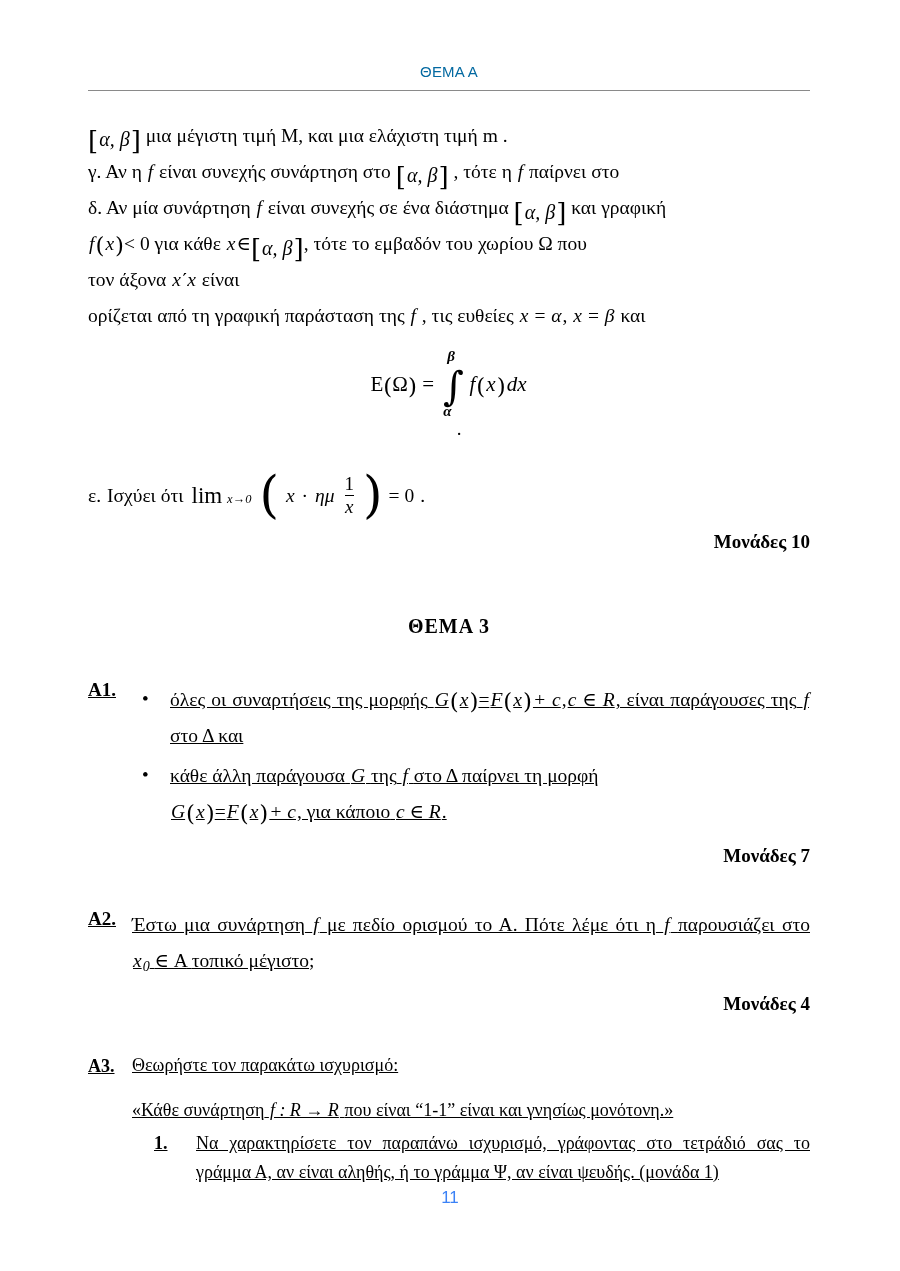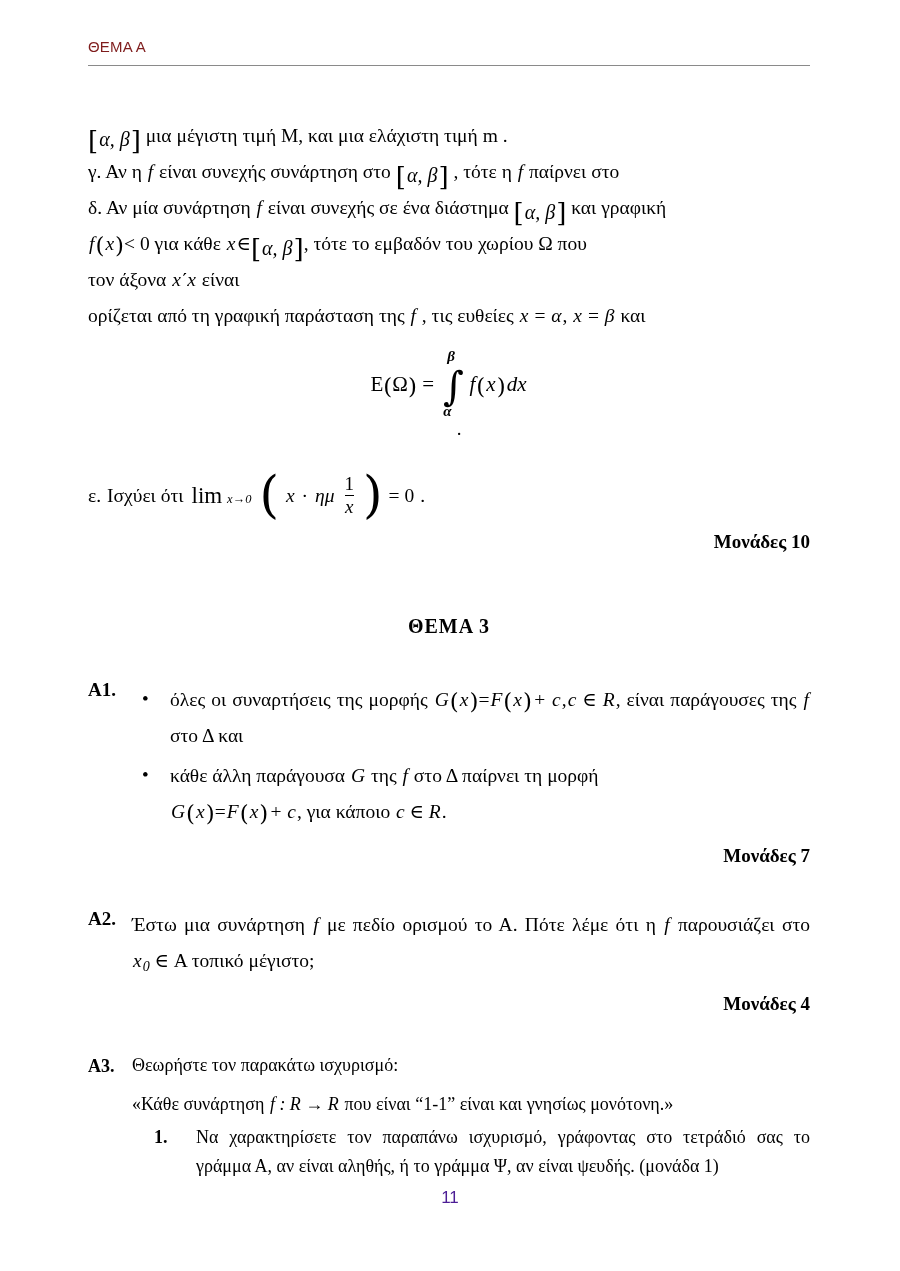--- a/index.html
+++ b/index.html
@@ -19,25 +19,26 @@
   }
 
   
   .header {
     position: absolute;
     left: 88px;
     top: 38px;
     width: 722px;
   }
   .header-title {
-    text-align: left;
+    text-align: center;
     font-family: "Liberation Sans", "DejaVu Sans", sans-serif;
     font-size: 15px;
     letter-spacing: 0.2px;
-    color: #7f1d1d;
+    color: #0369a1;
+    margin-top: 25px;
   }
   .header-rule {
     margin-top: 10px;
     border: 0;
     border-top: 1.4px solid #8a8a8a;
     width: 100%;
   }
 
   
   .body {
@@ -183,20 +184,21 @@
     font-weight: bold;
     font-size: 20px;
     letter-spacing: 1px;
     margin-top: 62px;
   }
 
   
   .qblock {
     display: flex;
     margin-top: 40px;
+    text-decoration: underline;
   }
   .qlabel {
     font-weight: bold;
     font-size: 19px;
     width: 44px;
     flex: 0 0 44px;
     padding-top: 1px;
   }
   .qbody {
     flex: 1 1 auto;
@@ -218,41 +220,41 @@
     text-align-last: left;
   }
   .bullets li .dot {
     position: absolute;
     left: 10px;
     top: -1px;
     font-size: 19px;
   }
 
   
-  .a3-quote { margin-top: 10px; text-align: justify; text-align-last: left; }
+  .a3-quote { margin-top: 16px; text-align: justify; text-align-last: left; }
   .subnum {
     display: flex;
     margin-top: 4px;
     padding-left: 22px;
   }
   .subnum-label { font-weight: bold; width: 42px; flex: 0 0 42px; }
   .subnum-body { flex: 1 1 auto; text-align: justify; text-align-last: left; }
 
   .small { font-size: 18px; line-height: 1.6; }
 
   
   .page-number {
     position: absolute;
     left: 0;
     right: 0;
     top: 1188px;
     text-align: center;
     font-family: "Liberation Sans", "DejaVu Sans", sans-serif;
     font-size: 17px;
-    color: #4c1d95;
+    color: #3b82f6;
   }
 
   .sub0 { font-size: 0.72em; vertical-align: -0.28em; font-style: italic; }
   .nw { white-space: nowrap; }
 </style>
 </head>
 <body>
 
 <div class="page">
 

